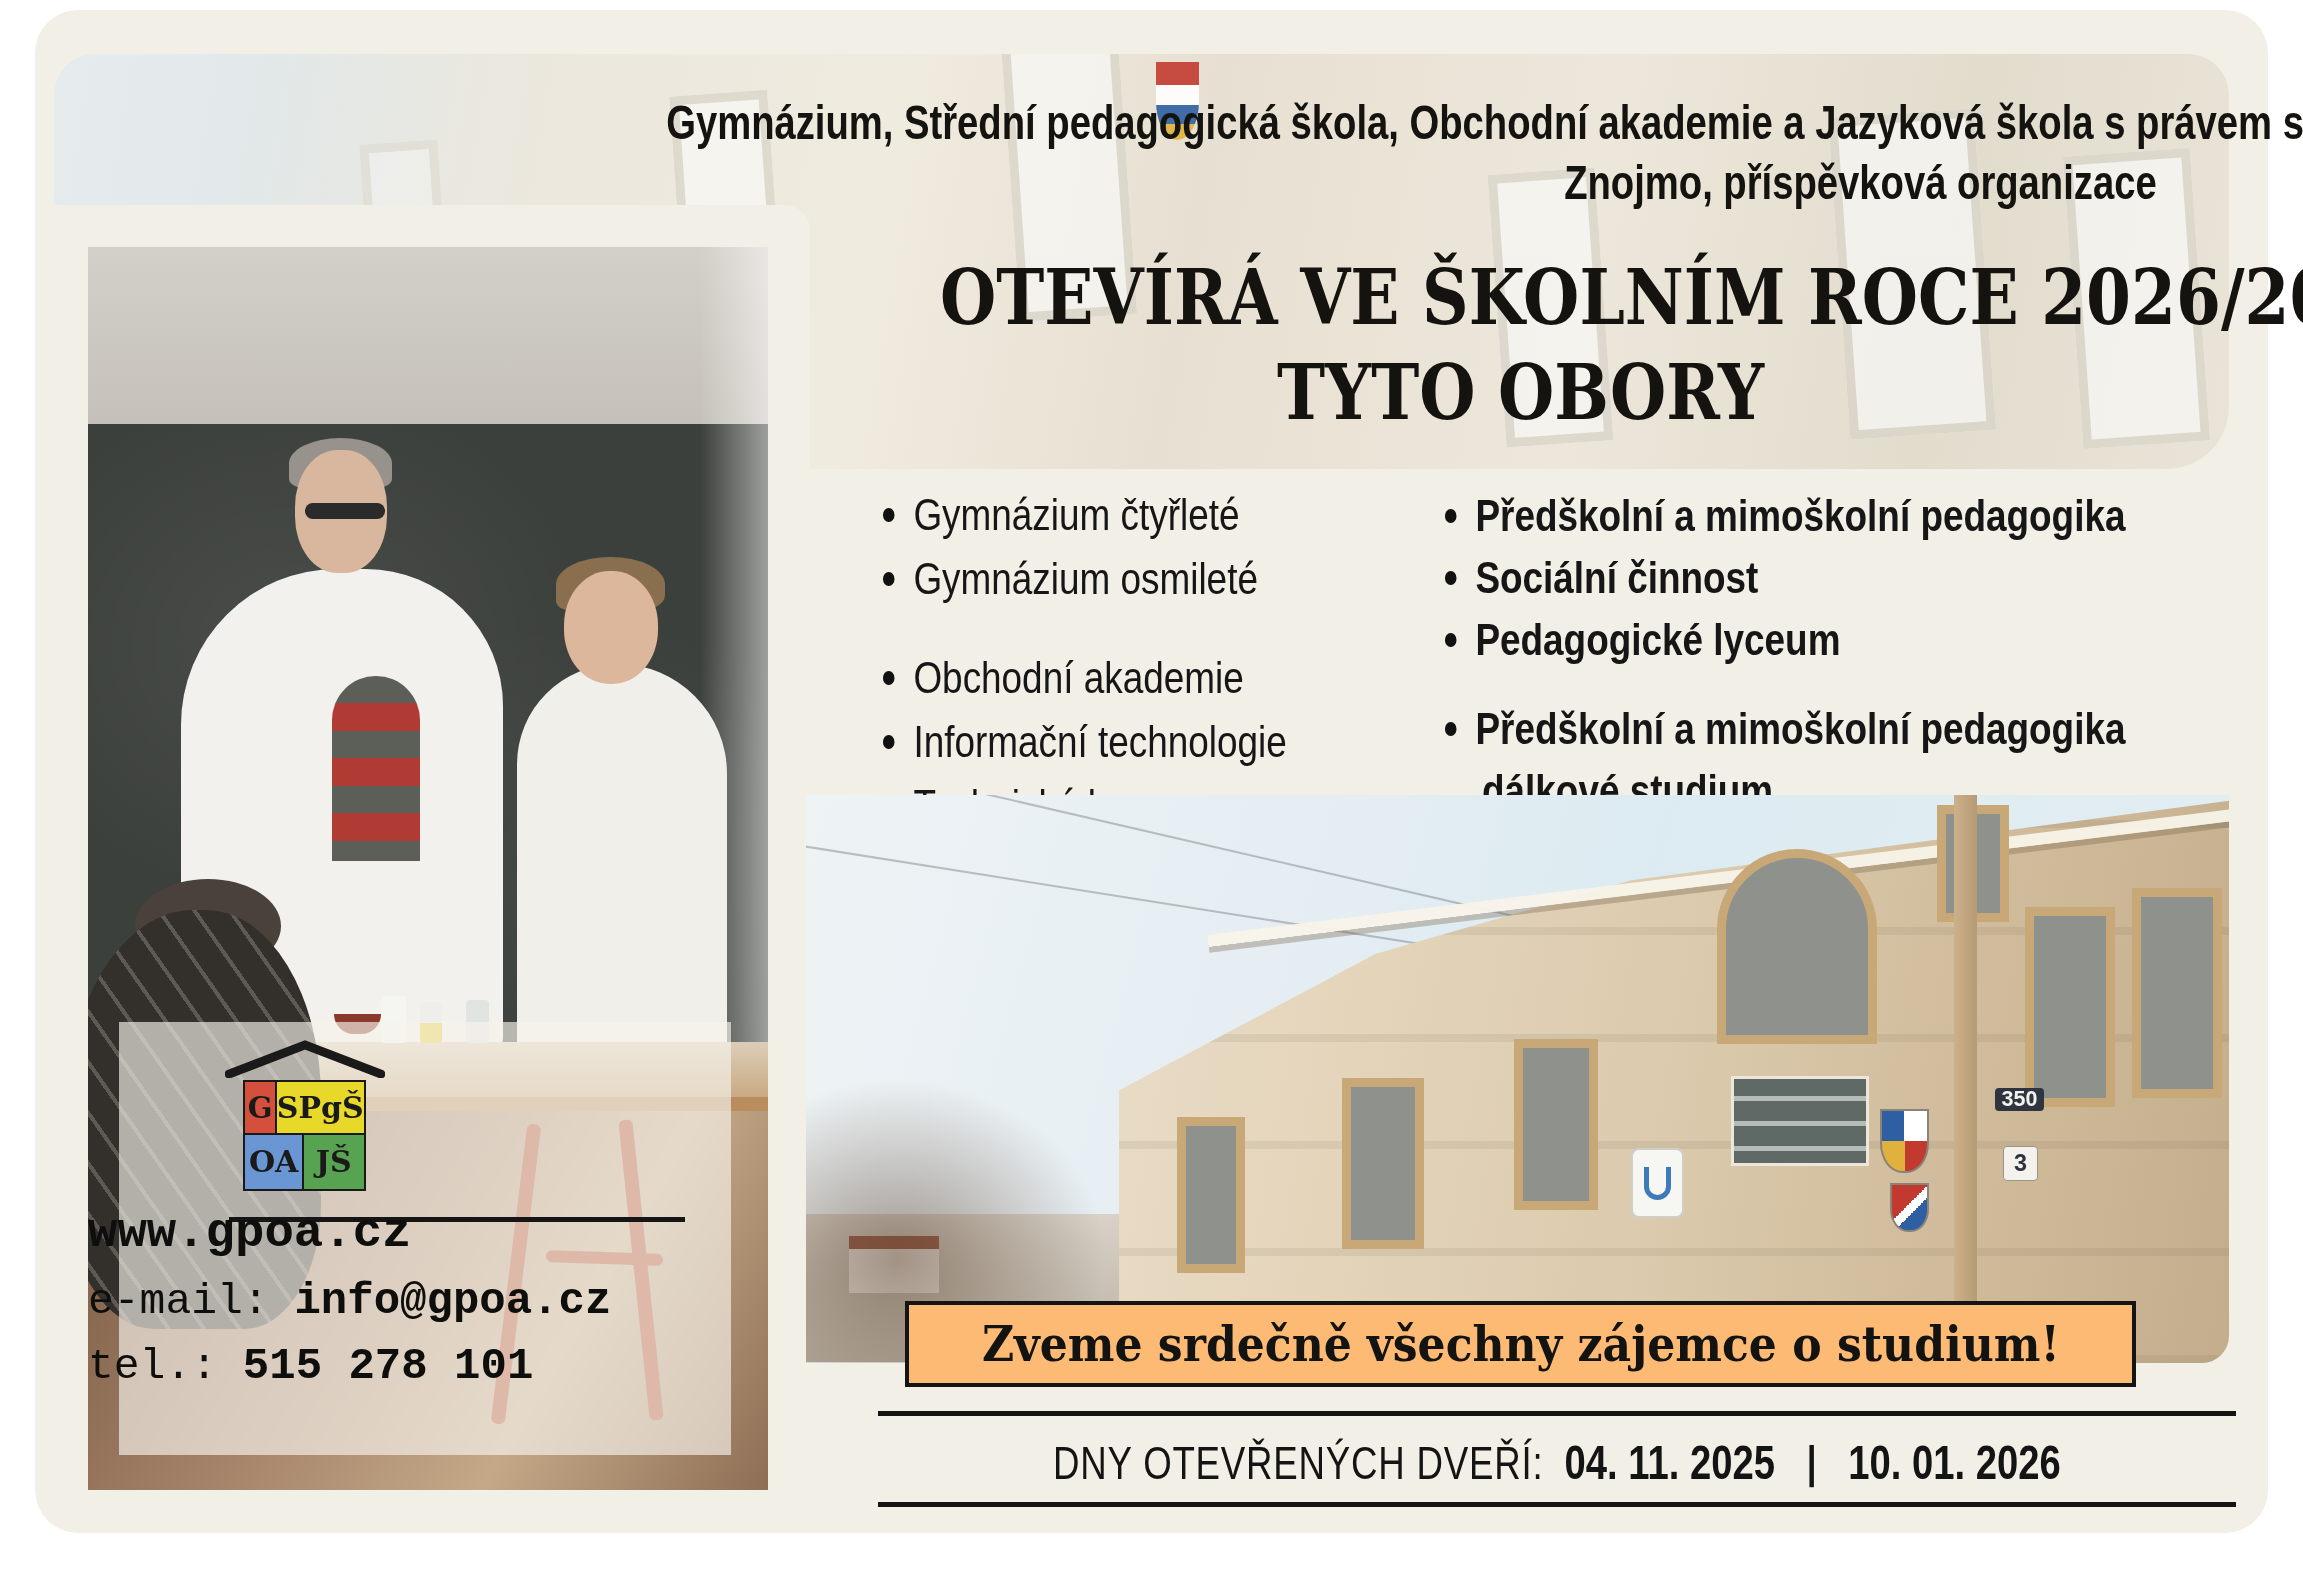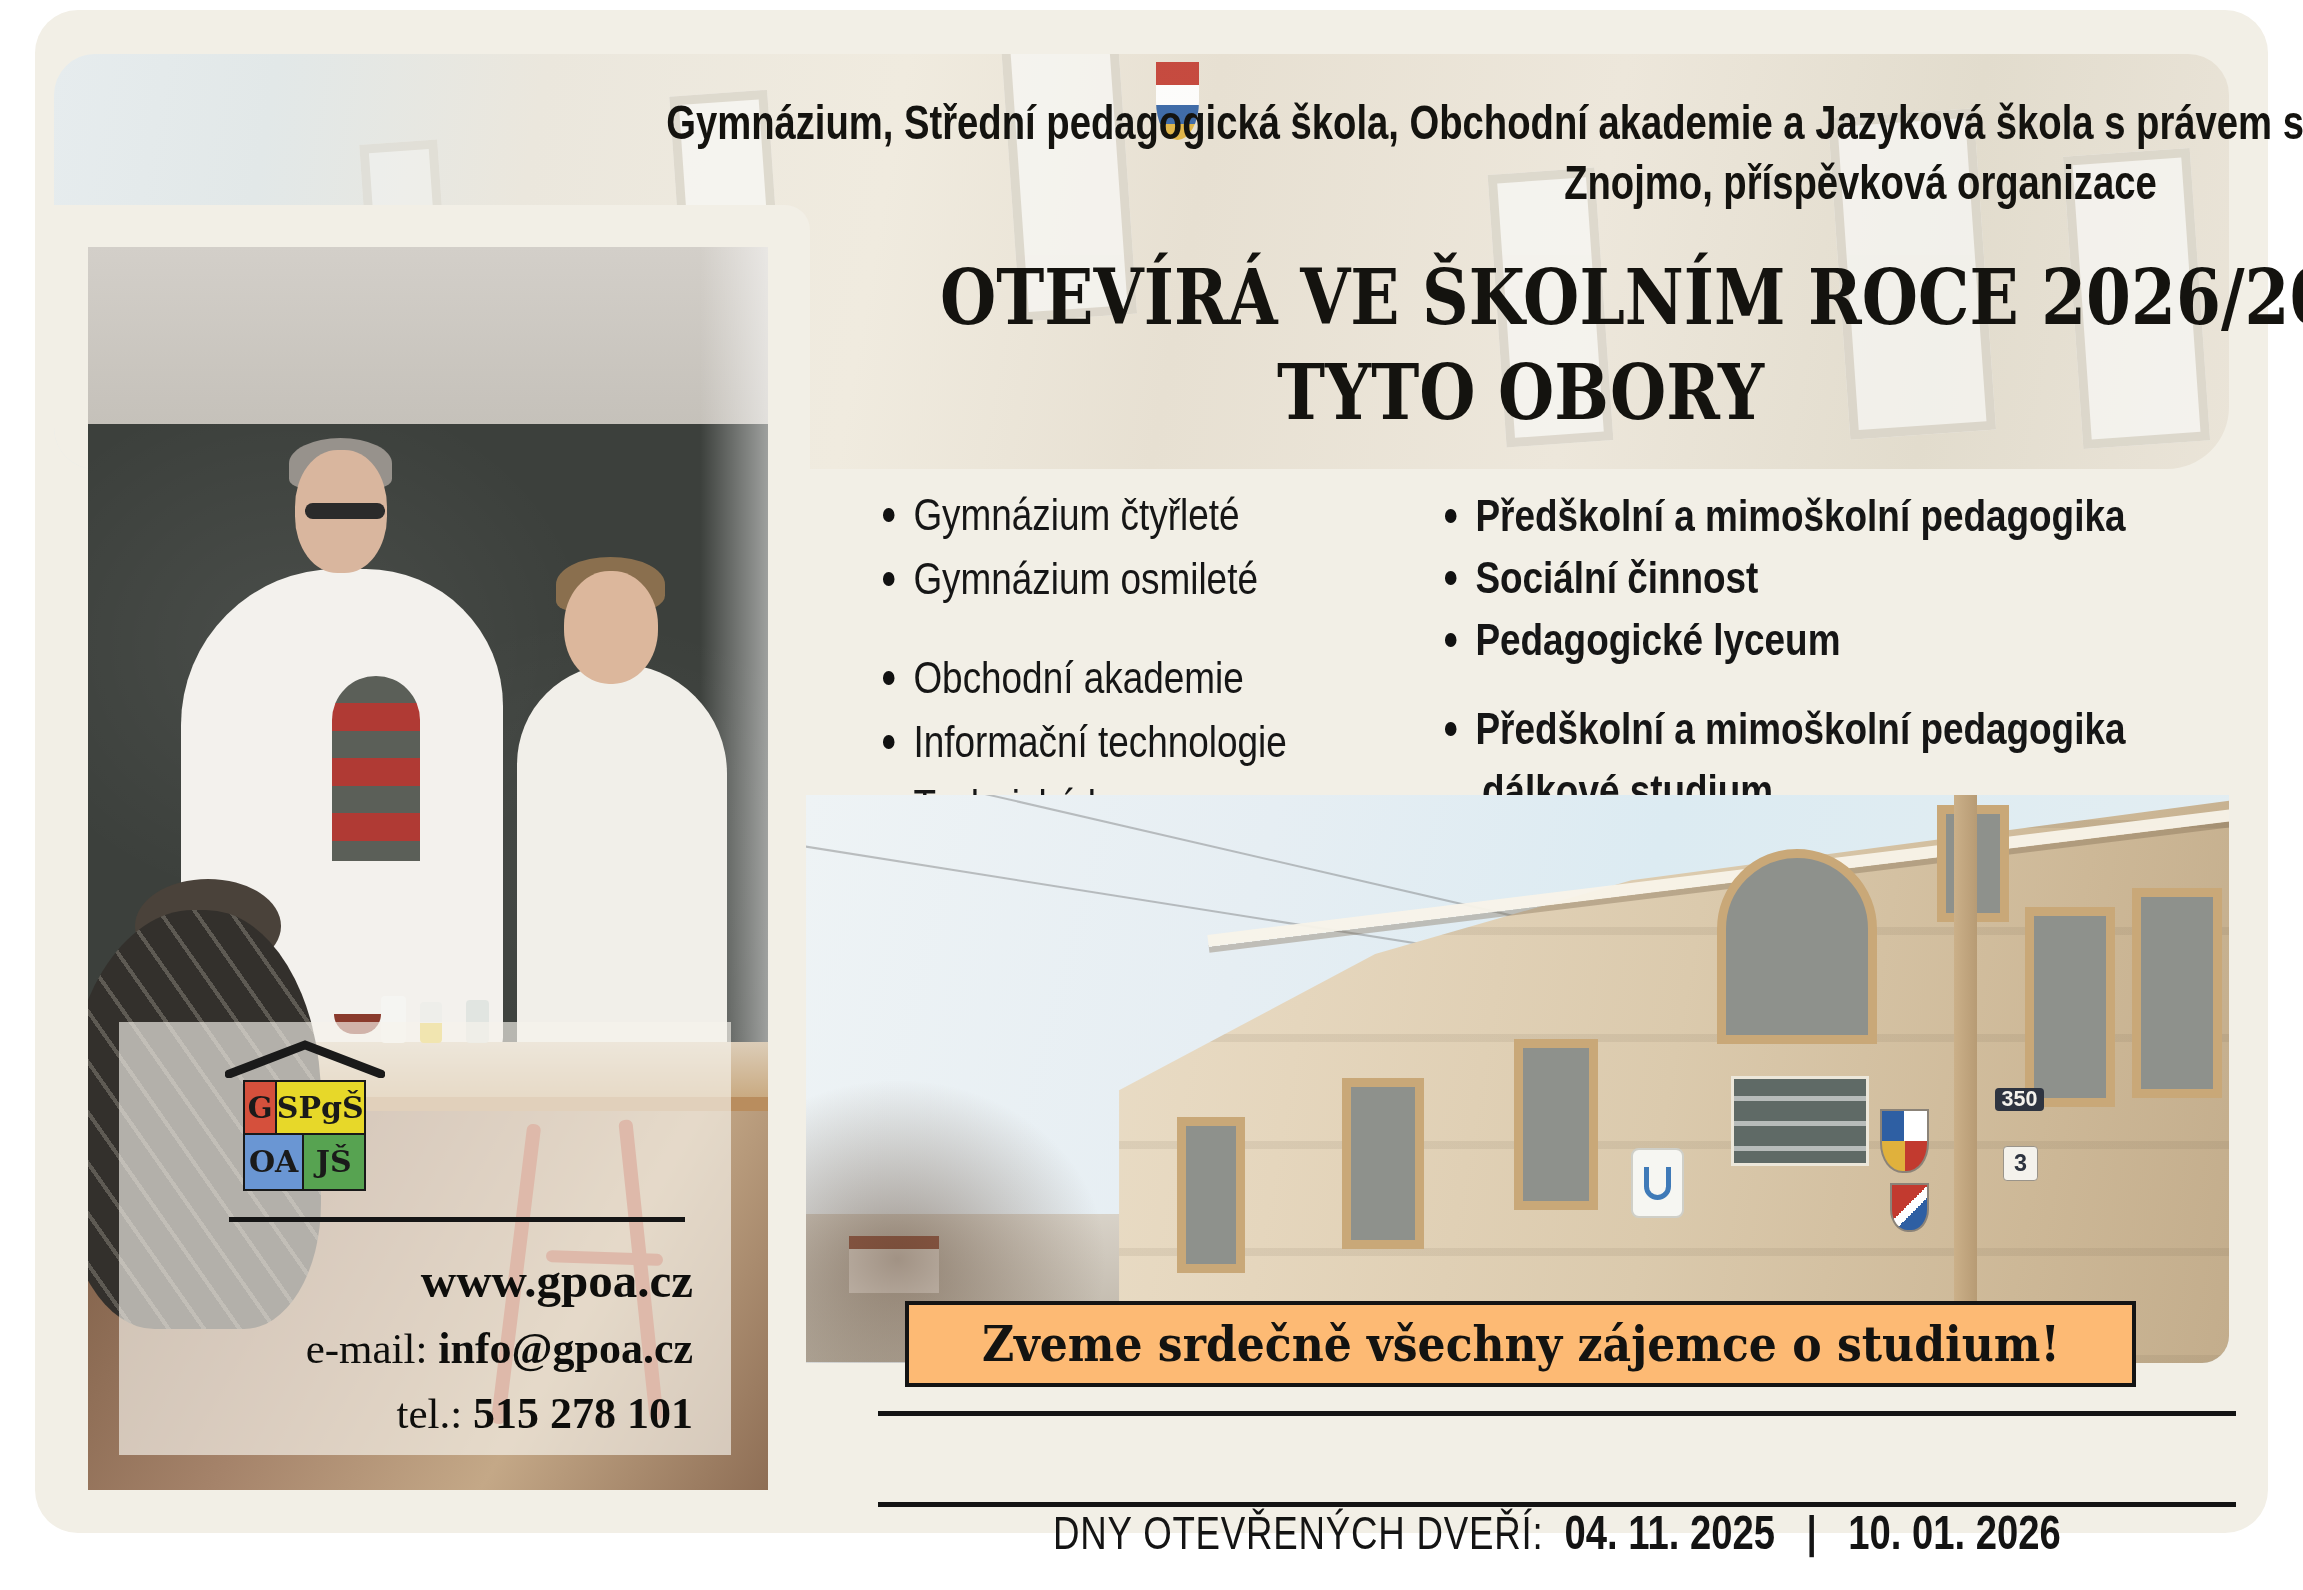--- a/index.html
+++ b/index.html
@@ -84,22 +84,22 @@
   .logo-row { display:flex; height:56px; }
   .lcell { border:2.9px solid #191919; display:flex; align-items:center; justify-content:center;
     font-family:"DejaVu Serif", serif; font-weight:bold; color:#1a1a1a; }
   .lcell.red { width:41px; background:#d5503c; font-size:29px; }
   .lcell.yellow { flex:1; margin-left:-2.9px; background:#e7d829; font-size:30px; }
   .lcell.blue { width:62px; margin-top:-2.9px; background:#6a96d3; font-size:30px; }
   .lcell.green { flex:1; margin-left:-2.9px; margin-top:-2.9px; background:#57a351; font-size:30px; }
   .divider { position:absolute; left:141px; top:970px; width:456px; height:4.9px; background:#151515; }
 
   
-  .contact { position:absolute; left:0; top:1004px; width:605px; text-align:right; color:#0e0e0c;
-    font-family:Liberation Serif, serif; }
+  .contact { position:absolute; left:0; top:957px; width:605px; text-align:left; color:#0e0e0c;
+    font-family:Liberation Mono, monospace; }
   .contact .c1 { font-size:49px; font-weight:bold; line-height:59px; margin-bottom:9.8px; }
   .contact .c2 { font-size:43px; line-height:57px; margin-bottom:8px; }
   .contact .c2 b { font-size:44px; }
   .contact .c3 { font-size:43px; line-height:57px; }
   .contact .c3 b { font-size:44px; }
 
   
   .facade { position:absolute; left:806px; top:795px; width:1423px; height:568px; overflow:hidden; border-radius:0 0 27px 0;
     background:linear-gradient(105deg,#eef3f5 0%,#e6eef3 30%,#dcebf2 55%,#e4eef2 100%); }
   .wire { position:absolute; height:2px; background:rgba(90,90,90,.35); width:956px; }
@@ -138,21 +138,21 @@
   .plate3 { position:absolute; left:1197px; top:351px; width:35px; height:35px; background:#f4f2ec; color:#2e3440;
     display:flex; align-items:center; justify-content:center; font-weight:bold; font-size:23.4px; border-radius:3.9px; border:1px solid #9a948a; }
 
   
   .invite-box { position:absolute; left:905px; top:1301px; width:1231px; height:86px; background:#fdba74; border:4.9px solid #141414;
     display:flex; align-items:center; justify-content:center; }
   .invite-box .itxt { font-family:"DejaVu Serif", serif; font-weight:bold; font-size:49px; color:#131311;
     transform:scaleX(.9); transform-origin:center; white-space:nowrap; }
   .rule { position:absolute; left:878px; width:1358px; height:4.9px; background:#141414; }
   .rule.r1 { top:1411px; } .rule.r2 { top:1502px; }
-  .open-days { position:absolute; left:878px; top:1504px; width:1358px; height:78px; display:flex; align-items:flex-start; justify-content:center; }
+  .open-days { position:absolute; left:878px; top:1412px; width:1358px; height:78px; display:flex; align-items:flex-end; justify-content:center; }
   .od-inner { display:flex; align-items:center; gap:27px; transform:scaleX(.78); transform-origin:center; white-space:nowrap; color:#141414; }
   .od-label { font-size:47px; font-weight:500; letter-spacing:1px; }
   .od-date { font-size:49px; font-weight:bold; }
   .od-sep { font-size:45px; font-weight:bold; padding:0 13.7px; }
 </style>
 </head>
 <body>
 
 <div class="stage">
   <div class="sheet"></div>

